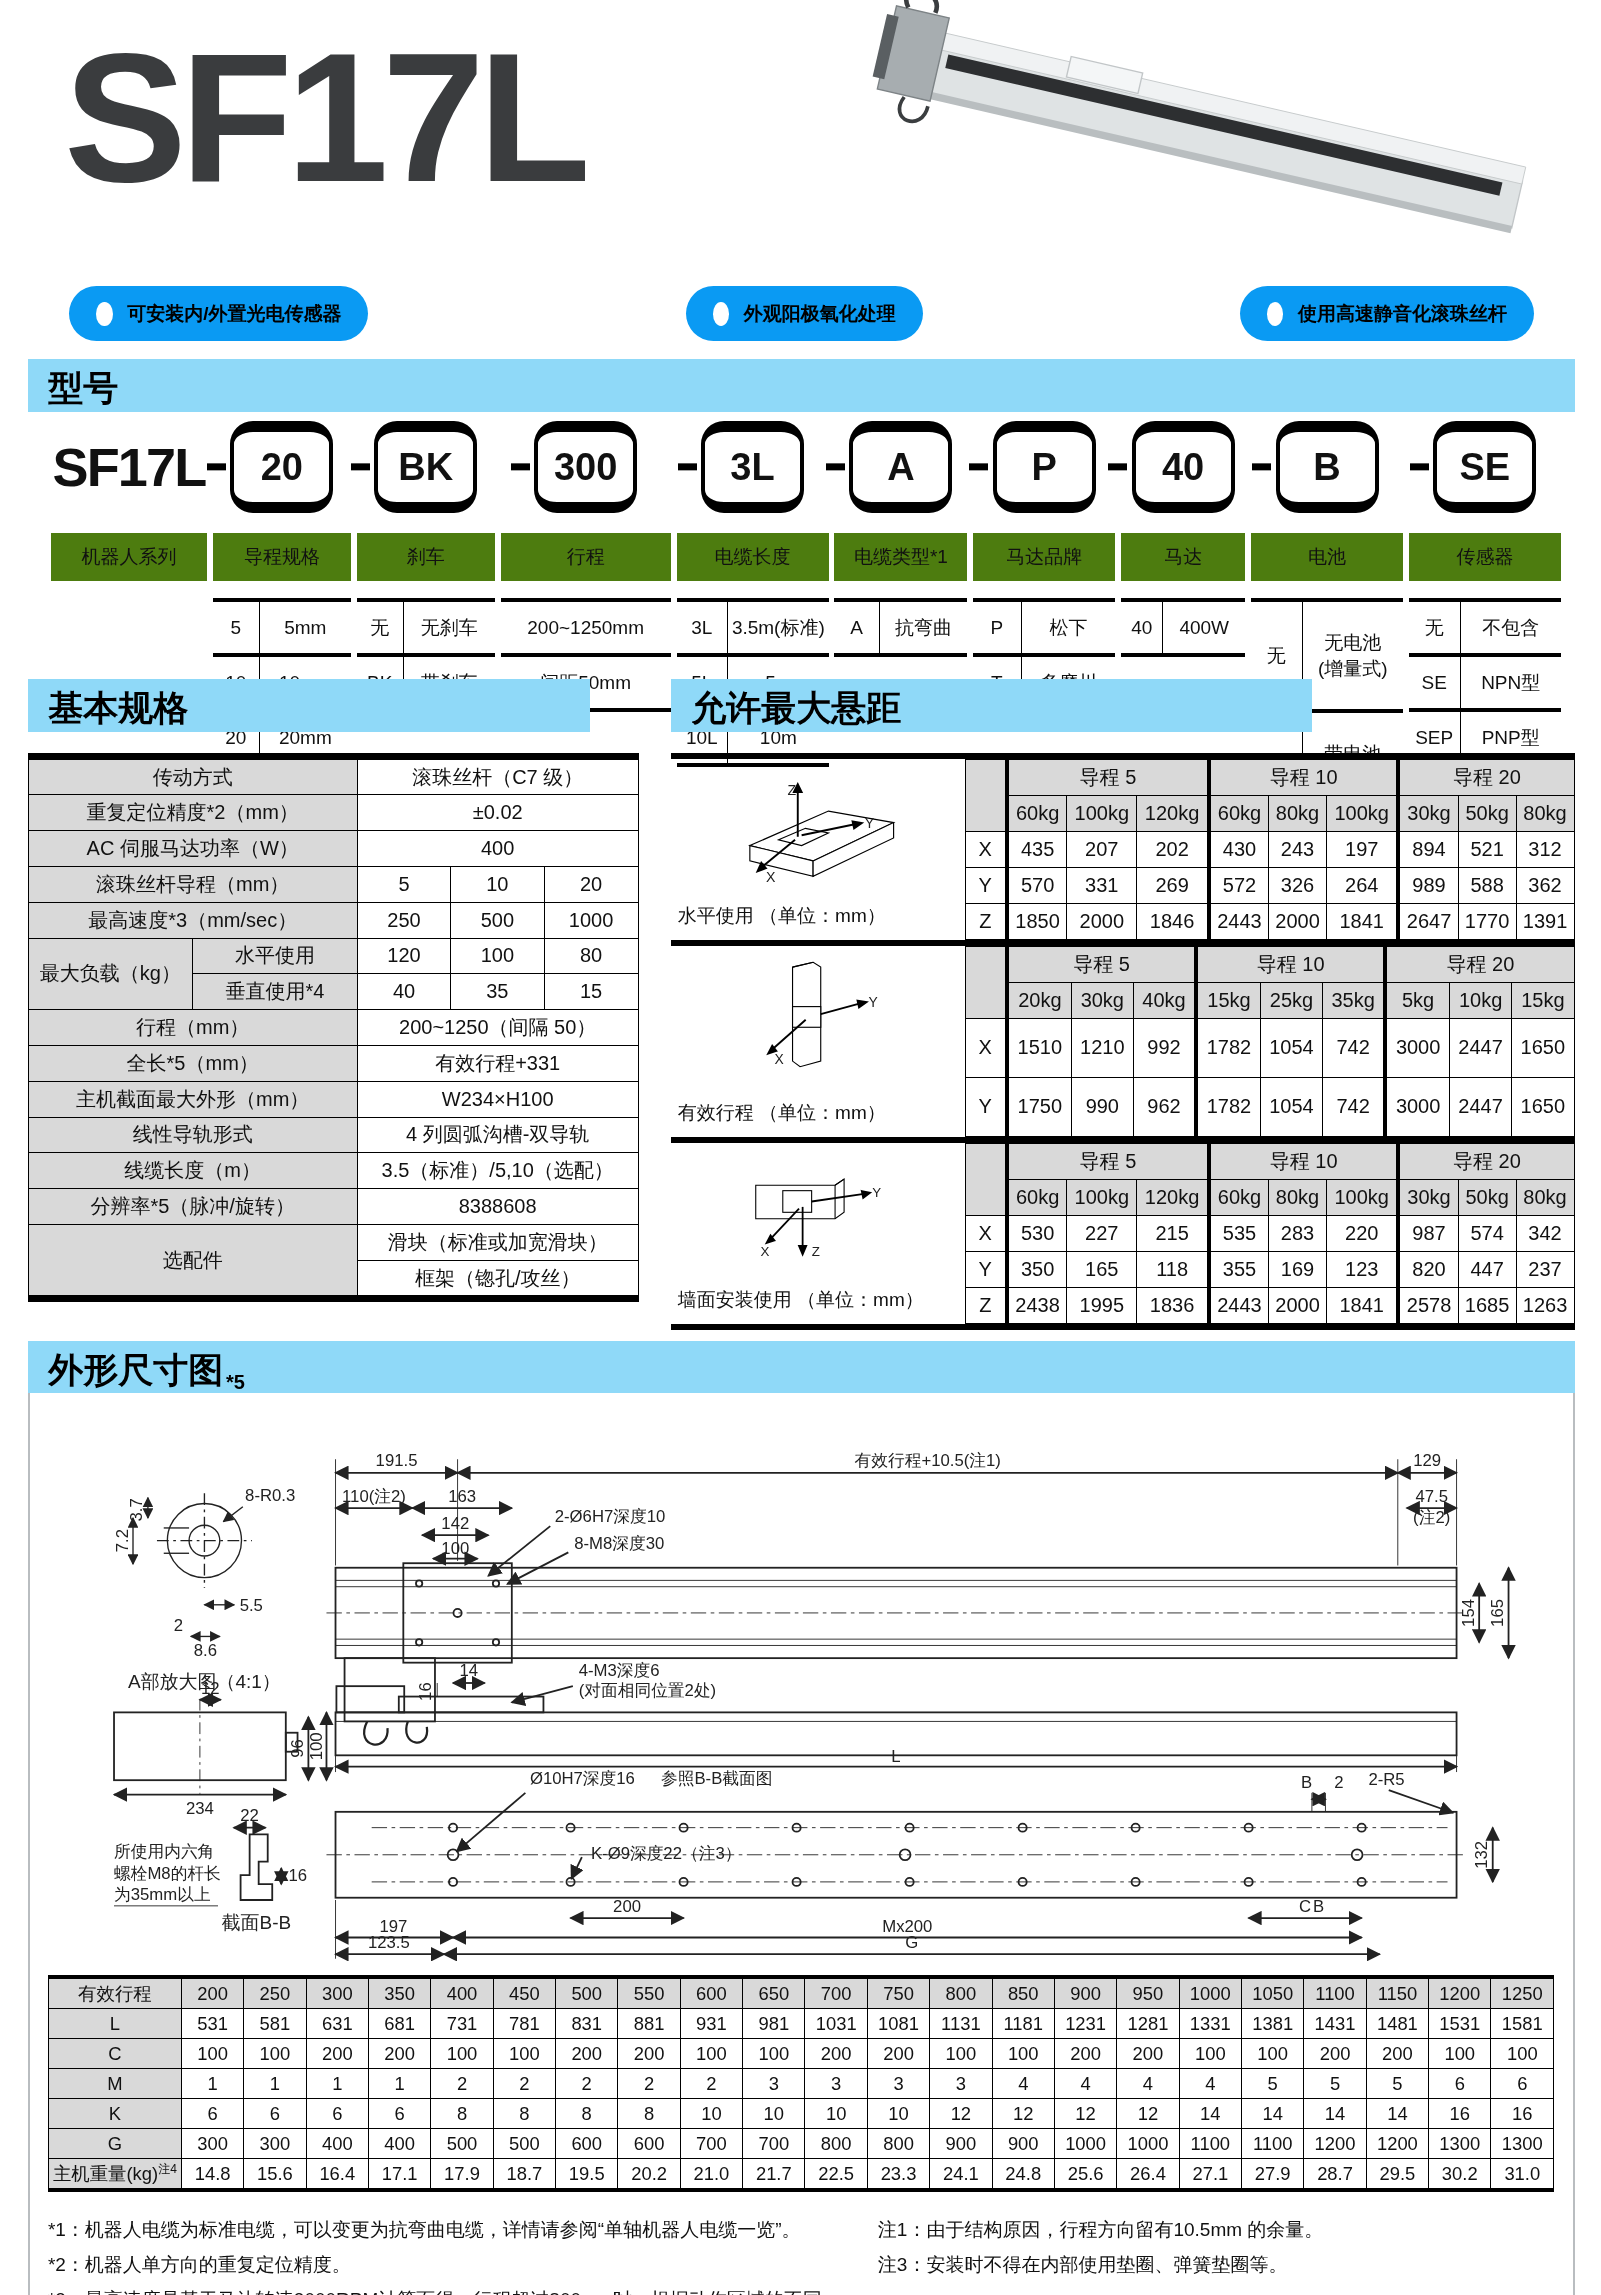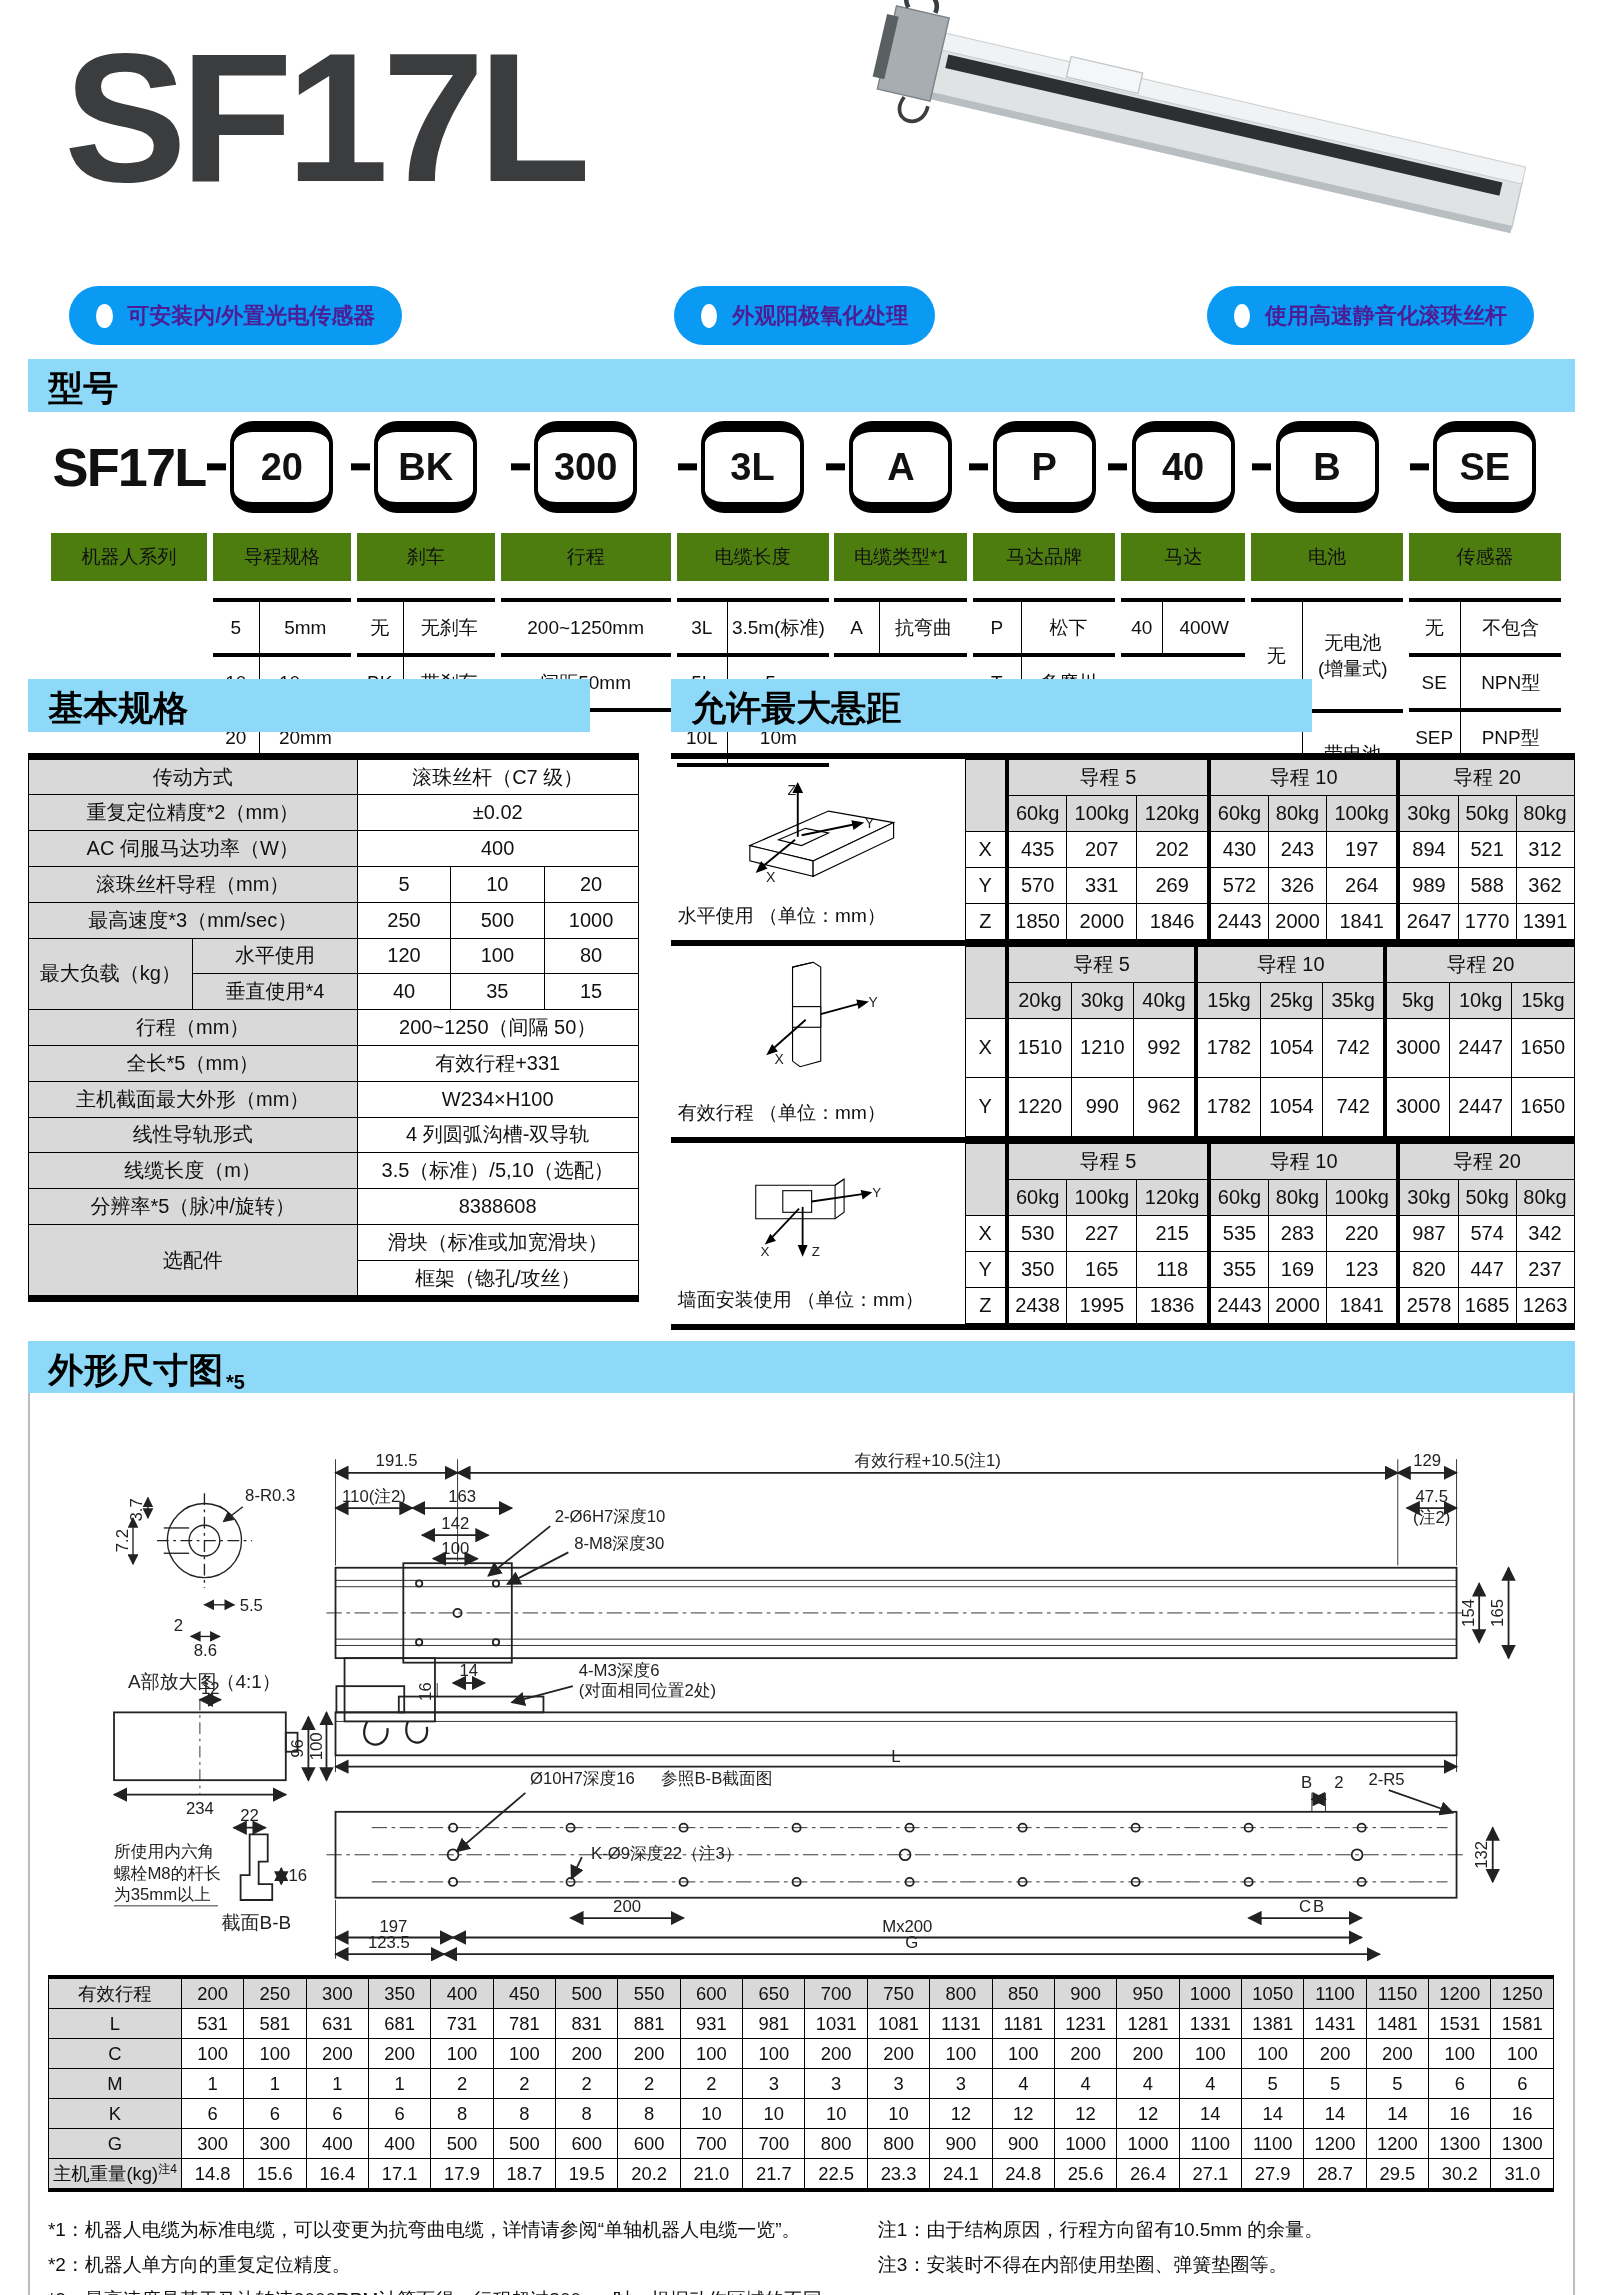--- a/index.html
+++ b/index.html
@@ -10,21 +10,21 @@
   .bar{background:#8fd9f8;color:#000000;font-weight:bold;font-size:35px;display:flex;
        align-items:flex-end;padding-left:20.7px;height:53px;box-sizing:border-box;}
   .bar sup{font-size:20px;margin-top:-15.6px;margin-left:2.8px;}
   
   .title{left:64px;top:25px;font-size:184px;font-weight:bold;color:#3a3c3e;
          letter-spacing:-6.4px;line-height:1;}
   
   .hero{right:13.8px;top:0;width:716px;height:266px;}
   
   .features{top:286px;left:69px;width:1465px;display:flex;justify-content:space-between;}
-  .pill{background:#0a9af3;border-radius:33px;color:#4c1d95;font-size:22px;font-weight:bold;
+  .pill{background:#0a9af3;border-radius:33px;color:#000000;font-size:19px;font-weight:bold;
         display:flex;align-items:center;gap:14.7px;padding:14.7px 27px;}
   .pill .dot{width:16.5px;height:24px;background:#fff;border-radius:50%;flex:0 0 auto;}
   
   .model-bar{top:359px;left:27.5px;width:1547px;}
   .model{top:420px;left:51px;width:1510px;}
   .mrow{display:flex;justify-content:space-between;}
   .mcol{display:flex;flex-direction:column;align-items:center;}
   .boxslot{height:94px;display:flex;align-items:center;justify-content:center;width:100%;}
   .prefix{font-size:54px;font-weight:bold;letter-spacing:-1.8px;}
   .codebox{position:relative;width:95px;height:70px;border:4.6px solid #000;
@@ -523,21 +523,21 @@
                 <td>992</td>
                 <td class="grp">1782</td>
                 <td>1054</td>
                 <td>742</td>
                 <td class="grp">3000</td>
                 <td>2447</td>
                 <td>1650</td>
               </tr>
               <tr>
                 <th>Y</th>
-                <td class="grp">1220</td>
+                <td class="grp">1750</td>
                 <td>990</td>
                 <td>962</td>
                 <td class="grp">1782</td>
                 <td>1054</td>
                 <td>742</td>
                 <td class="grp">3000</td>
                 <td>2447</td>
                 <td>1650</td>
               </tr>
             </tbody>

